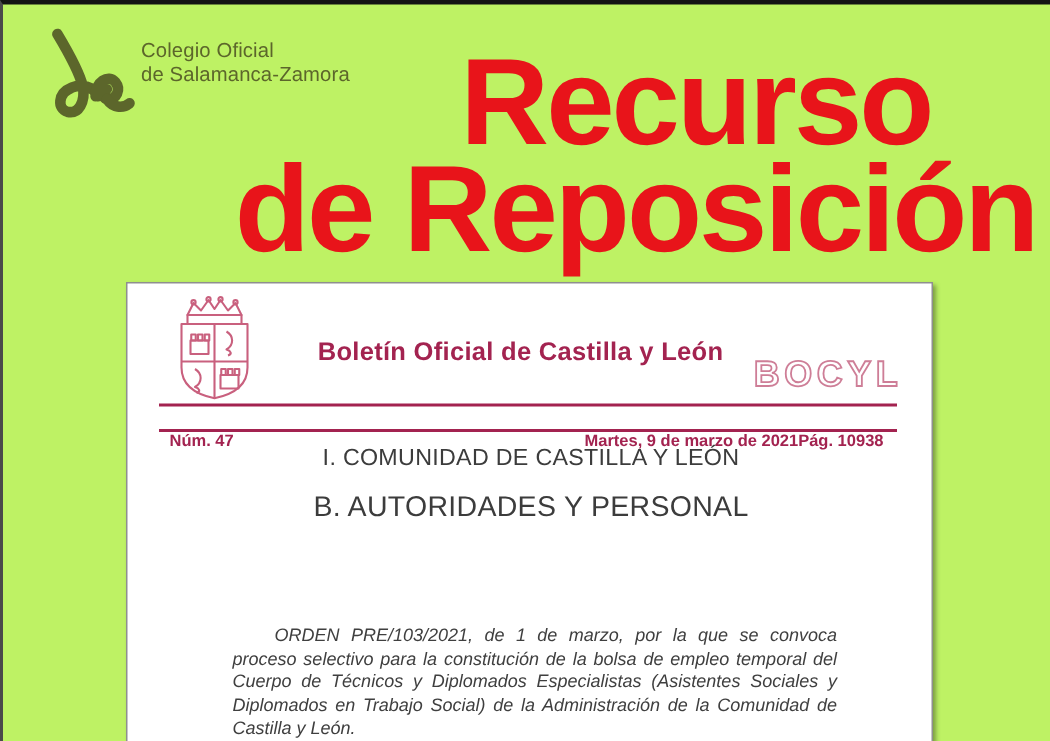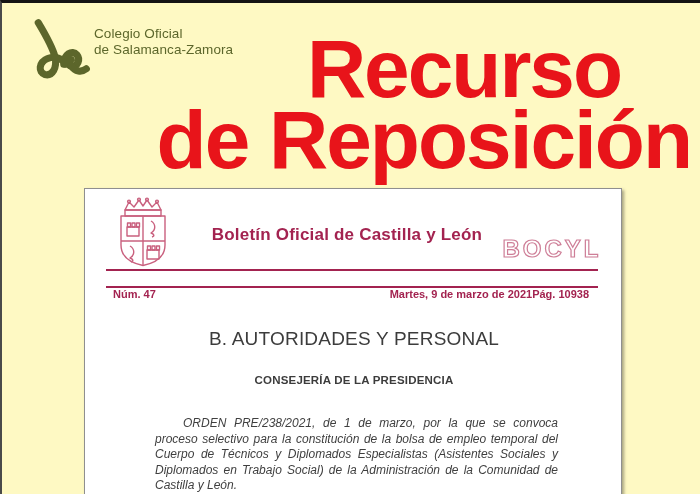--- a/index.html
+++ b/index.html
@@ -1,16 +1,16 @@
 <!DOCTYPE html>
 <html><head>
 <meta charset="utf-8">
 <style>
   html,body{margin:0;padding:0;background:#ffffff;font-family:"Liberation Sans",sans-serif;}
-  #stage{position:relative;width:700px;height:494px;background:#fef9c3;overflow:hidden;
+  #stage{position:relative;width:700px;height:494px;background:#bef264;overflow:hidden;
          border-top:3px solid #141414;border-left:2px solid #4a4a4a;box-sizing:border-box;text-decoration:underline;}
 
   
   .logo-glyph{position:absolute;left:24px;top:14px;width:66px;height:66px;}
   .logo-text{position:absolute;left:92px;top:23px;color:#5c662b;font-size:13.5px;
              line-height:16px;letter-spacing:.1px;}
 
   
   .head-line{position:absolute;color:#e8141a;font-weight:700;white-space:nowrap;
              font-size:82px;line-height:82px;letter-spacing:-2px;}
@@ -100,19 +100,19 @@
     </div>
 
     <div class="rule rule1"></div>
     <div class="meta-row">
       <span>Núm. 47</span>
       <span class="meta-center">Martes, 9 de marzo de 2021</span>
       <span>Pág. 10938</span>
     </div>
     <div class="rule rule2"></div>
 
+    <div class="h-center h1">I. COMUNIDAD DE CASTILLA Y LEÓN</div>
     <div class="h-center h2">B. AUTORIDADES Y PERSONAL</div>
-    <div class="h-center h4">CONSEJERÍA DE LA PRESIDENCIA</div>
 
-    <div class="order-par">ORDEN PRE/238/2021, de 1 de marzo, por la que se convoca proceso selectivo para la constitución de la bolsa de empleo temporal del Cuerpo de Técnicos y Diplomados Especialistas (Asistentes Sociales y Diplomados en Trabajo Social) de la Administración de la Comunidad de Castilla y León.</div>
+    <div class="order-par">ORDEN PRE/103/2021, de 1 de marzo, por la que se convoca proceso selectivo para la constitución de la bolsa de empleo temporal del Cuerpo de Técnicos y Diplomados Especialistas (Asistentes Sociales y Diplomados en Trabajo Social) de la Administración de la Comunidad de Castilla y León.</div>
   </div>
 
 </div>
 
 </body></html>

